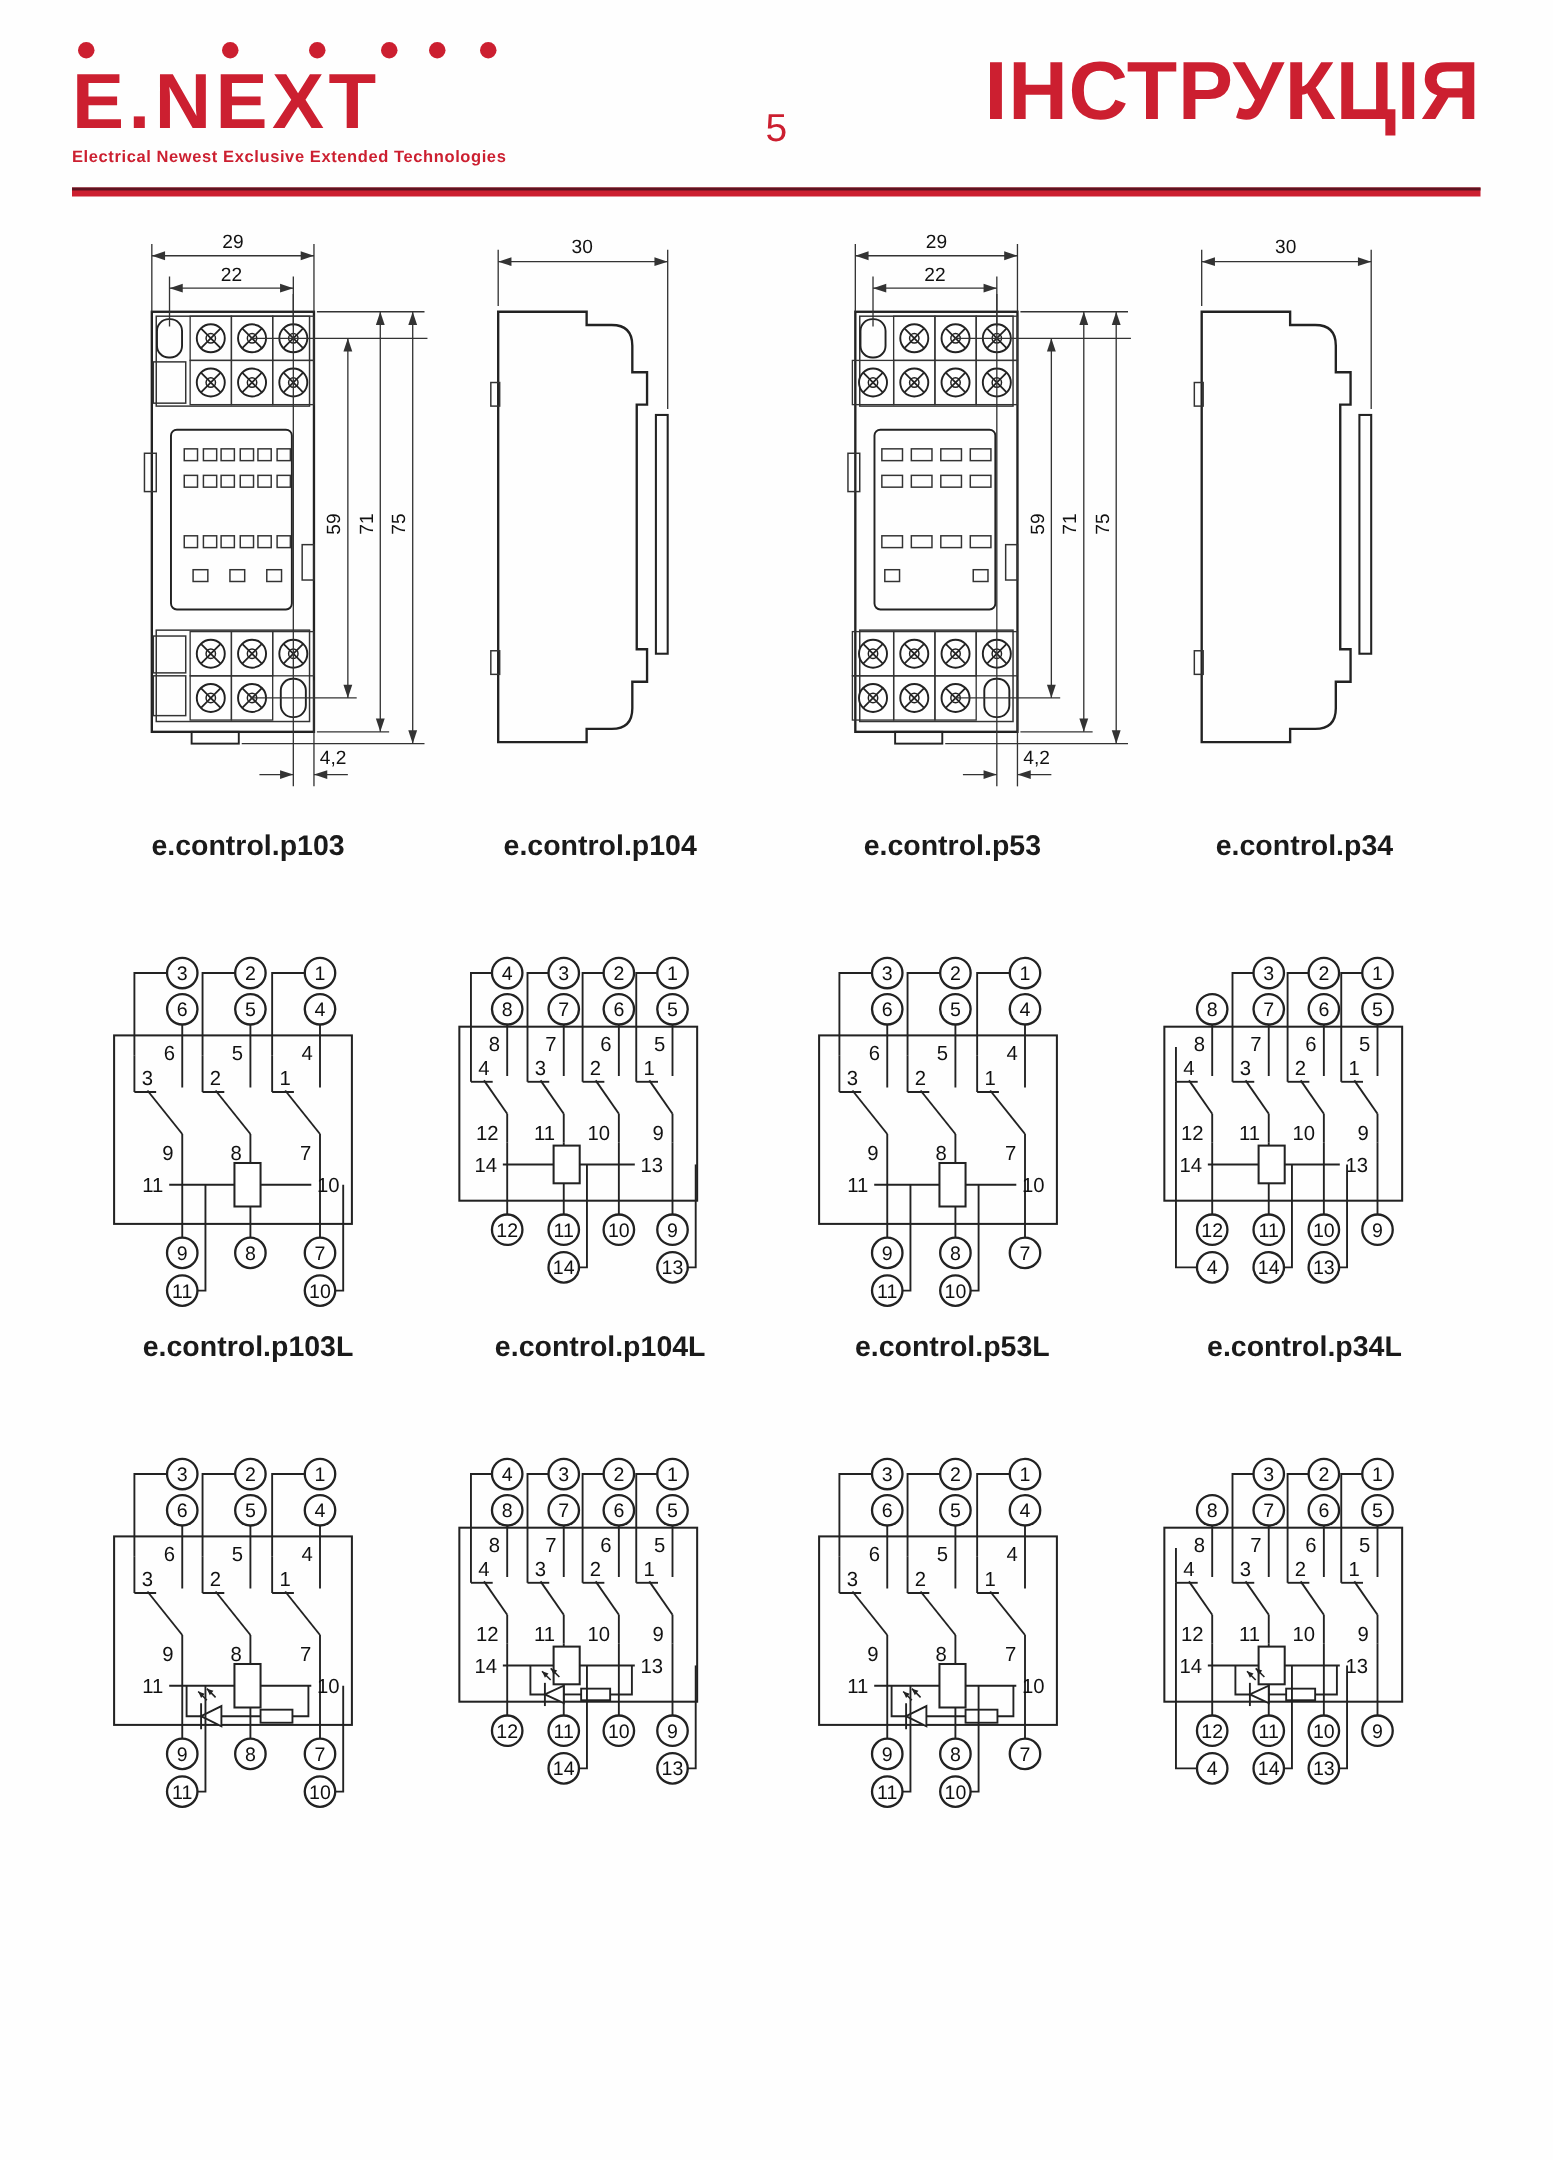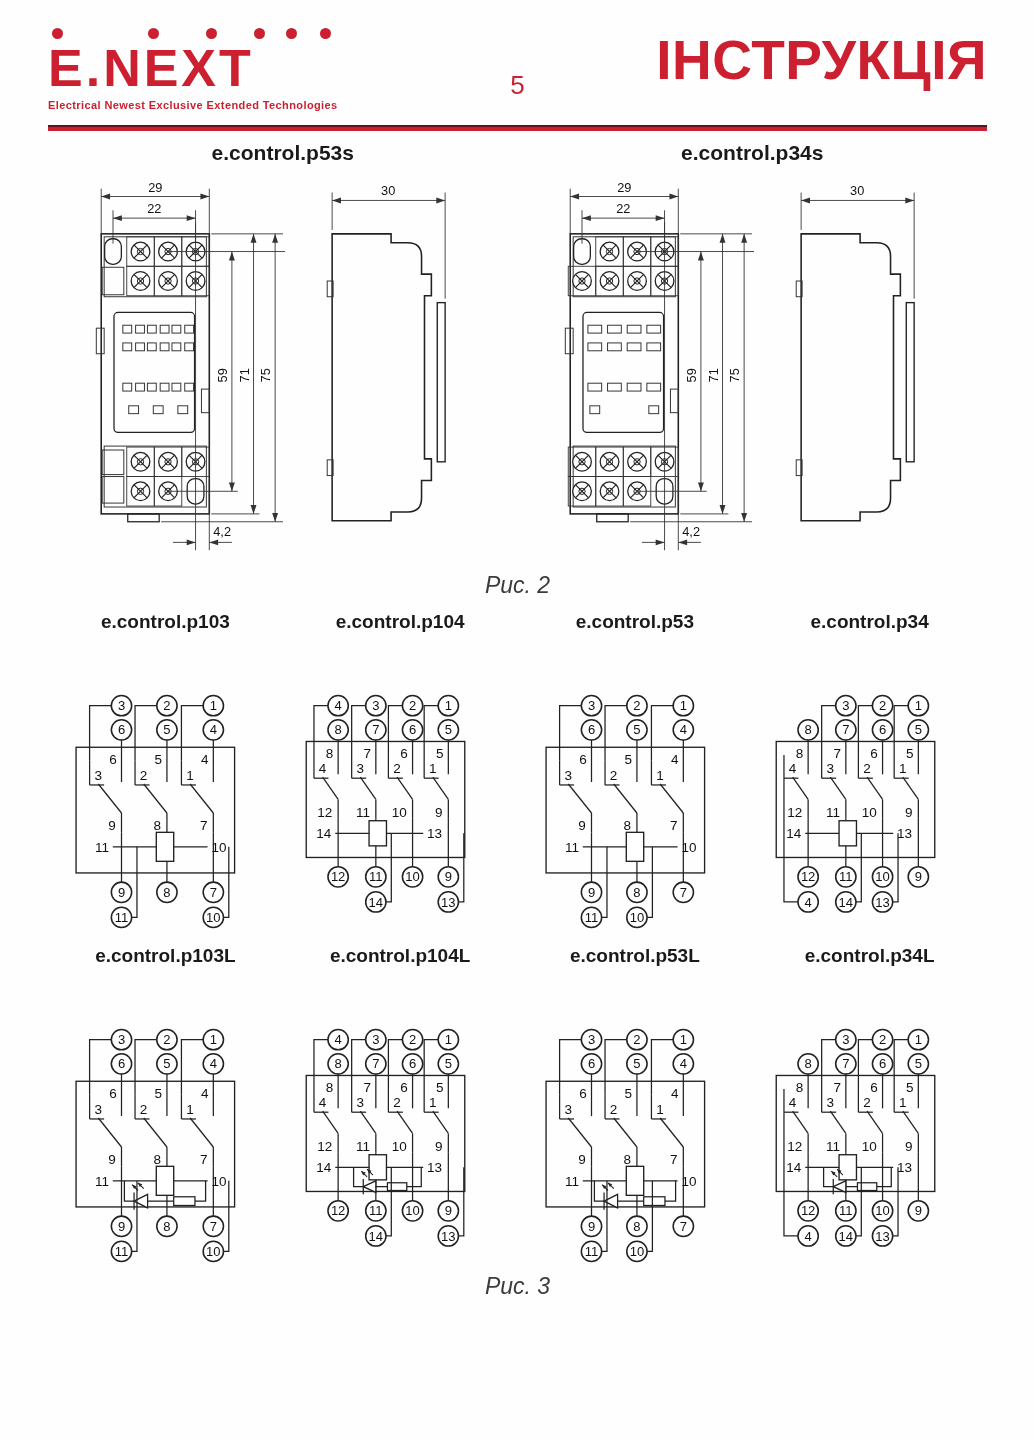--- a/index.html
+++ b/index.html
@@ -51,21 +51,20 @@
     <div class="pagenum">5</div>
     <div class="doc-title">
       <div class="t1">ІНСТРУКЦІЯ</div>
     </div>
   </header>
 
   <div class="rule"></div>
 
   <section class="fig2">
     <div class="socket-cell">
-      <h3>e.control.p53s</h3>
       <svg viewBox="0 0 460 410" width="452" height="403">
           <g>
             <rect x="45" y="70" width="110" height="285" fill="none" stroke="#222" stroke-width="1.6"></rect>
             <rect x="48" y="73" width="104" height="61" fill="none" stroke="#333" stroke-width="1"></rect>
             <rect x="48" y="286" width="104" height="62" fill="none" stroke="#333" stroke-width="1"></rect>
             <rect x="48.5" y="75" width="17" height="26" rx="8" fill="none" stroke="#222" stroke-width="1.3"></rect>
             <g>
               <rect x="71" y="73" width="28" height="30" fill="none" stroke="#333" stroke-width="0.9"></rect>
               <circle cx="85" cy="88" r="9.5" fill="#fff" stroke="#222" stroke-width="1.3"></circle>
               <line x1="78.5" y1="81.5" x2="91.5" y2="94.5" stroke="#222" stroke-width="1.2"></line>
@@ -218,21 +217,20 @@
             <line x1="280" y1="66" x2="280" y2="28" stroke="#333" stroke-width="0.9"></line>
             <line x1="395" y1="136" x2="395" y2="28" stroke="#333" stroke-width="0.9"></line>
             <line x1="280" y1="36" x2="395" y2="36" stroke="#333" stroke-width="0.9"></line>
             <polygon points="280,36 289,33 289,39" fill="#333"></polygon>
             <polygon points="395,36 386,33 386,39" fill="#333"></polygon>
             <text x="337" y="30" font-size="13" text-anchor="middle">30</text>
           </g>
         </svg>
     </div>
     <div class="socket-cell">
-      <h3>e.control.p34s</h3>
       <svg viewBox="0 0 460 410" width="452" height="403">
           <g>
             <rect x="45" y="70" width="110" height="285" fill="none" stroke="#222" stroke-width="1.6"></rect>
             <rect x="48" y="73" width="104" height="61" fill="none" stroke="#333" stroke-width="1"></rect>
             <rect x="48" y="286" width="104" height="62" fill="none" stroke="#333" stroke-width="1"></rect>
             <rect x="48.5" y="75" width="17" height="26" rx="8" fill="none" stroke="#222" stroke-width="1.3"></rect>
             <g>
               <rect x="71" y="73" width="28" height="30" fill="none" stroke="#333" stroke-width="0.9"></rect>
               <circle cx="85" cy="88" r="9.5" fill="#fff" stroke="#222" stroke-width="1.3"></circle>
               <line x1="78.5" y1="81.5" x2="91.5" y2="94.5" stroke="#222" stroke-width="1.2"></line>
@@ -397,21 +395,20 @@
             <line x1="395" y1="136" x2="395" y2="28" stroke="#333" stroke-width="0.9"></line>
             <line x1="280" y1="36" x2="395" y2="36" stroke="#333" stroke-width="0.9"></line>
             <polygon points="280,36 289,33 289,39" fill="#333"></polygon>
             <polygon points="395,36 386,33 386,39" fill="#333"></polygon>
             <text x="337" y="30" font-size="13" text-anchor="middle">30</text>
           </g>
         </svg>
     </div>
   </section>
 
-  <div class="caption">Рис. 2</div>
 
   <section class="fig3">
     <div class="relay-cell">
       <h4>e.control.p103</h4>
       <svg viewBox="0 0 240 312" width="232" height="302">
           <g>
             <rect x="28" y="118" width="164" height="130" fill="none" stroke="#222" stroke-width="1.4"></rect>
             <line x1="75" y1="118" x2="75" y2="154" stroke="#222" stroke-width="1.3"></line>
             <text x="70" y="135" font-size="14" text-anchor="end">6</text>
             <line x1="42" y1="132" x2="42" y2="157" stroke="#222" stroke-width="1.3"></line>
@@ -1324,15 +1321,14 @@
             <line x1="149" y1="232" x2="149" y2="207" stroke="#222" stroke-width="1.3"></line>
             <g>
               <circle cx="133" cy="278" r="10.5" fill="#fff" stroke="#222" stroke-width="1.6"></circle>
               <text x="133" y="282.8" font-size="13.5" text-anchor="middle">13</text>
             </g>
           </g>
         </svg>
     </div>
   </section>
 
-  <div class="caption">Рис. 3</div>
 
 </div>
 
 </body></html>

